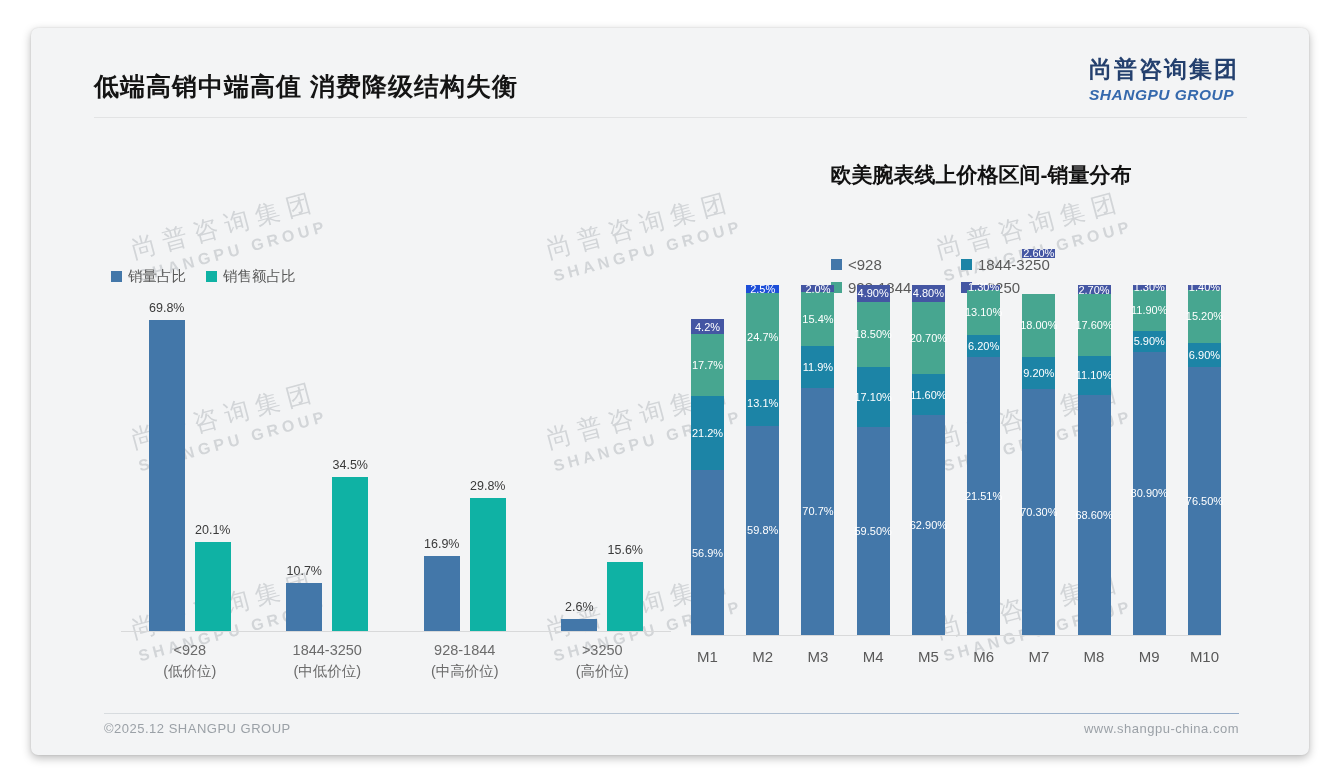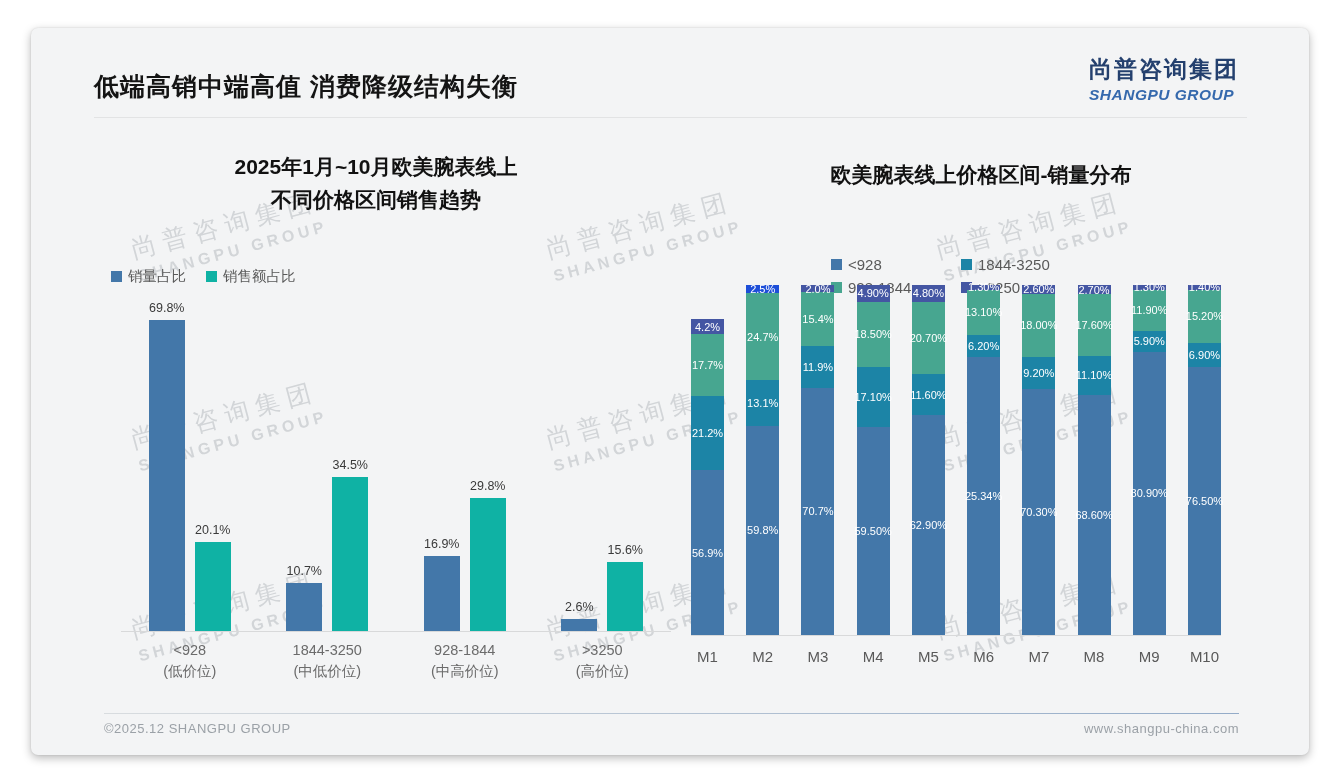--- a/index.html
+++ b/index.html
@@ -101,24 +101,20 @@
 
       <div class="page-title">低端高销中端高值 消费降级结构失衡</div>
 
       <div class="logo">
         <div class="logo-cn">尚普咨询集团</div>
         <div class="logo-en">SHANGPU GROUP</div>
       </div>
 
       <div class="header-divider"></div>
 
-      <div class="chart-title ct-left">
-        <div>2025年1月~10月欧美腕表线上</div>
-        <div>不同价格区间销售趋势</div>
-      </div>
       <div class="legend legend-left">
           <span class="legend-item">
             <span class="sq" style="background: rgb(67, 119, 169);"></span>
             <span>销量占比</span>
           </span>
           <span class="legend-item">
             <span class="sq" style="background: rgb(15, 178, 164);"></span>
             <span>销售额占比</span>
           </span>
         </div>
@@ -263,41 +259,41 @@
             <div class="seg" style="height: 72.5px; background: rgb(71, 166, 144);">
               <span class="slabel">20.70%</span>
             </div>
             <div class="seg" style="height: 16.8px; background: rgb(68, 86, 163);">
               <span class="slabel">4.80%</span>
             </div>
             <div class="mlabel">M5</div>
           </div>
           <div class="stack-col">
             <div class="seg" style="height: 277.9px; background: rgb(67, 119, 169);">
-              <span class="slabel">25.34%</span>
+              <span class="slabel">21.51%</span>
             </div>
             <div class="seg" style="height: 21.7px; background: rgb(28, 132, 166);">
               <span class="slabel">6.20%</span>
             </div>
             <div class="seg" style="height: 45.9px; background: rgb(71, 166, 144);">
               <span class="slabel">13.10%</span>
             </div>
             <div class="seg" style="height: 4.5px; background: rgb(68, 86, 163);">
               <span class="slabel">1.30%</span>
             </div>
             <div class="mlabel">M6</div>
           </div>
           <div class="stack-col">
             <div class="seg" style="height: 246px; background: rgb(67, 119, 169);">
               <span class="slabel">70.30%</span>
             </div>
             <div class="seg" style="height: 32.2px; background: rgb(28, 132, 166);">
               <span class="slabel">9.20%</span>
             </div>
-            <div class="seg" style="height: 63px; background: rgb(71, 166, 144);">
+            <div class="seg" style="height: 63px; background: rgb(71, 166, 144); margin-top: 36px;">
               <span class="slabel">18.00%</span>
             </div>
             <div class="seg" style="height: 9.1px; background: rgb(68, 86, 163);">
               <span class="slabel">2.60%</span>
             </div>
             <div class="mlabel">M7</div>
           </div>
           <div class="stack-col">
             <div class="seg" style="height: 240.1px; background: rgb(67, 119, 169); text-decoration: underline;">
               <span class="slabel">68.60%</span>

